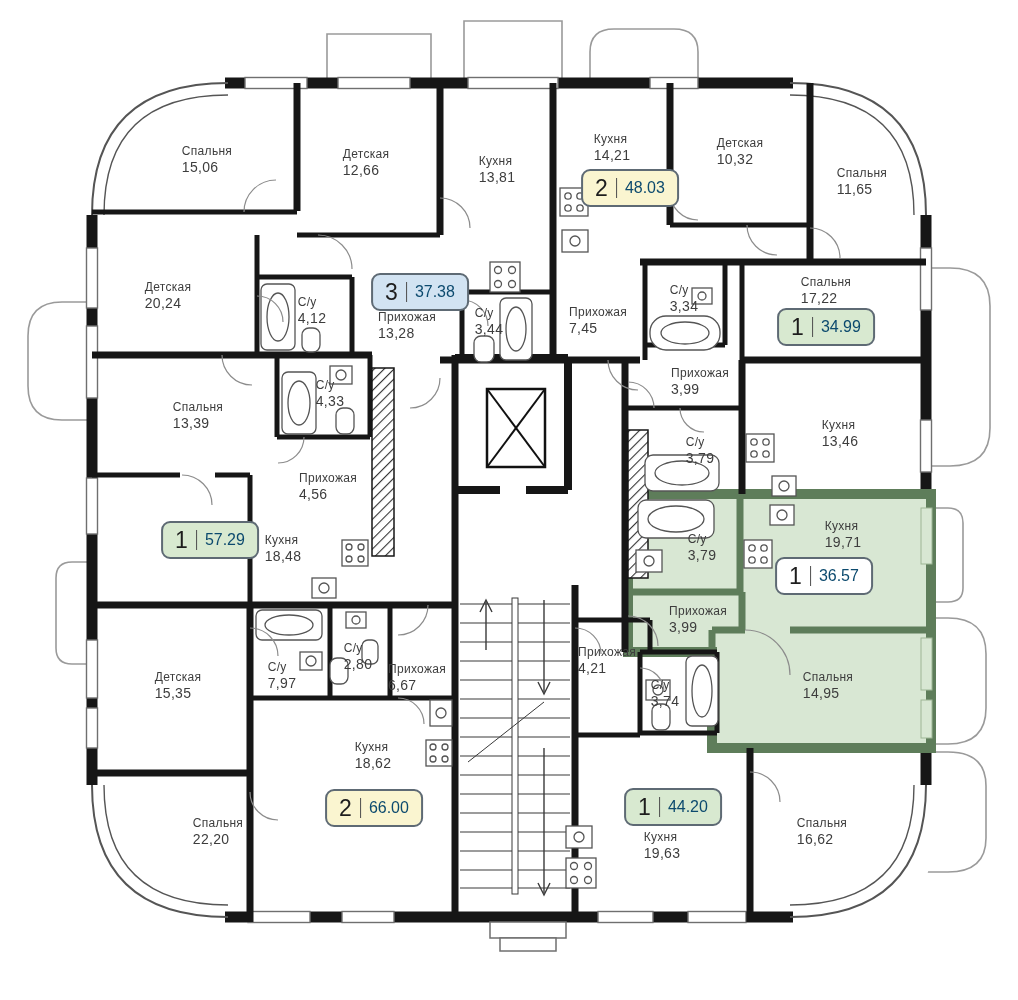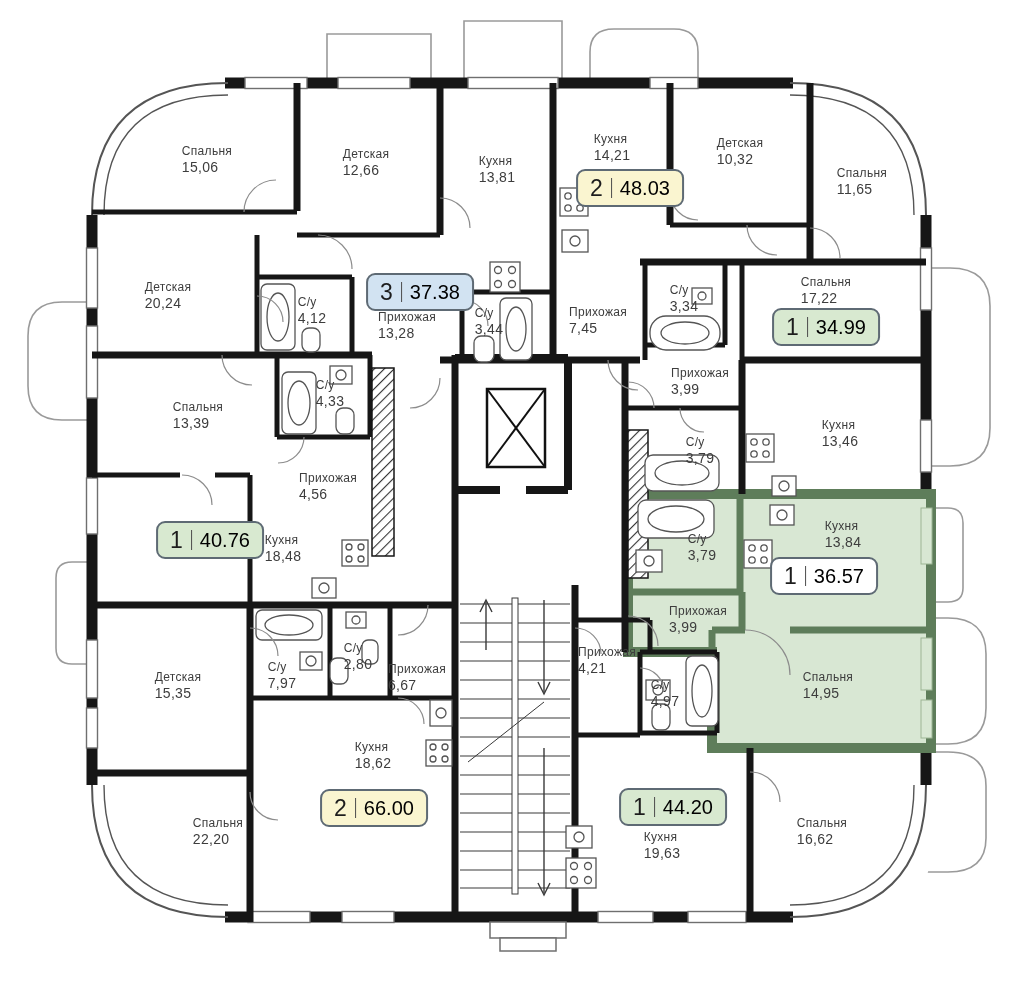--- a/index.html
+++ b/index.html
@@ -7,21 +7,21 @@
          font-family:"Liberation Sans", sans-serif;}
   #planSvg{position:absolute;left:0;top:0;}
   .room{position:absolute;transform:translate(-50%,-50%);text-align:left;
         font-size:12px;color:#3d3d3d;line-height:1.25;letter-spacing:.3px;white-space:nowrap;}
   .room .ra{font-size:14px;}
   .badge{position:absolute;transform:translate(-50%,-50%);display:flex;align-items:center;
          gap:8px;height:30px;padding:2px 12px;border:2px solid #5e6a74;border-radius:9px;
          background:#fff;box-sizing:content-box;cursor:pointer;}
   .badge .bn{font-size:23px;color:#1d1d1d;line-height:1;}
   .badge .sep{width:1px;height:20px;background:#4d4d4d;}
-  .badge .ba{font-size:20px;color:#000000;line-height:1;}
+  .badge .ba{font-size:16px;color:#0c4a6e;line-height:1;}
   .b-blue{background:#d2e3f2;}
   .b-yellow{background:#faf5d0;}
   .b-green{background:#d8e9d0;}
   .b-white{background:#ffffff;}
 </style>
 </head>
 <body>
 
 <div id="stage">
 
@@ -473,21 +473,21 @@
 <div class="room" style="left:840px;top:434px">
       <div>Кухня</div>
       <div class="ra">13,46</div>
     </div>
 <div class="room" style="left:702px;top:548px">
       <div>С/у</div>
       <div class="ra">3,79</div>
     </div>
 <div class="room" style="left:843px;top:535px">
       <div>Кухня</div>
-      <div class="ra">13,84</div>
+      <div class="ra">19,71</div>
     </div>
 <div class="room" style="left:698px;top:620px">
       <div>Прихожая</div>
       <div class="ra">3,99</div>
     </div>
 <div class="room" style="left:828px;top:686px">
       <div>Спальня</div>
       <div class="ra">14,95</div>
     </div>
 <div class="room" style="left:198px;top:416px">
@@ -529,21 +529,21 @@
 <div class="room" style="left:218px;top:832px">
       <div>Спальня</div>
       <div class="ra">22,20</div>
     </div>
 <div class="room" style="left:607px;top:661px">
       <div>Прихожая</div>
       <div class="ra">4,21</div>
     </div>
 <div class="room" style="left:665px;top:694px">
       <div>С/у</div>
-      <div class="ra">4,97</div>
+      <div class="ra">3,74</div>
     </div>
 <div class="room" style="left:662px;top:846px">
       <div>Кухня</div>
       <div class="ra">19,63</div>
     </div>
 <div class="room" style="left:822px;top:832px">
       <div>Спальня</div>
       <div class="ra">16,62</div>
     </div>
 
@@ -563,21 +563,21 @@
       <span class="ba">34.99</span>
 </div>
 <div class="badge b-white" style="left:824px;top:576px">
   <span class="bn">1</span>
       <span class="sep"></span>
       <span class="ba">36.57</span>
 </div>
 <div class="badge b-green" style="left:210px;top:540px">
   <span class="bn">1</span>
       <span class="sep"></span>
-      <span class="ba">40.76</span>
+      <span class="ba">57.29</span>
 </div>
 <div class="badge b-yellow" style="left:374px;top:808px">
   <span class="bn">2</span>
       <span class="sep"></span>
       <span class="ba">66.00</span>
 </div>
 <div class="badge b-green" style="left:673px;top:807px">
   <span class="bn">1</span>
       <span class="sep"></span>
       <span class="ba">44.20</span>

